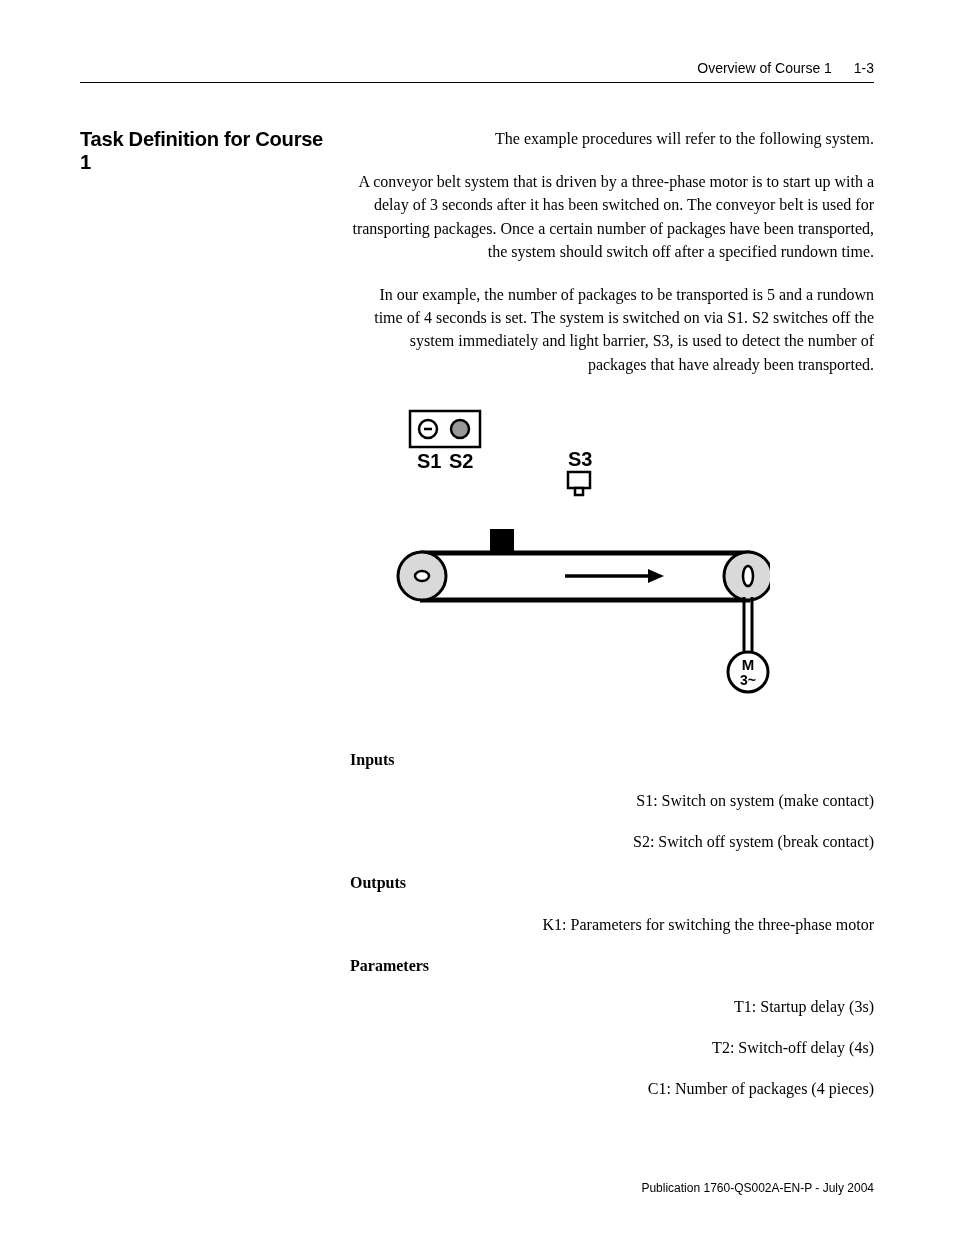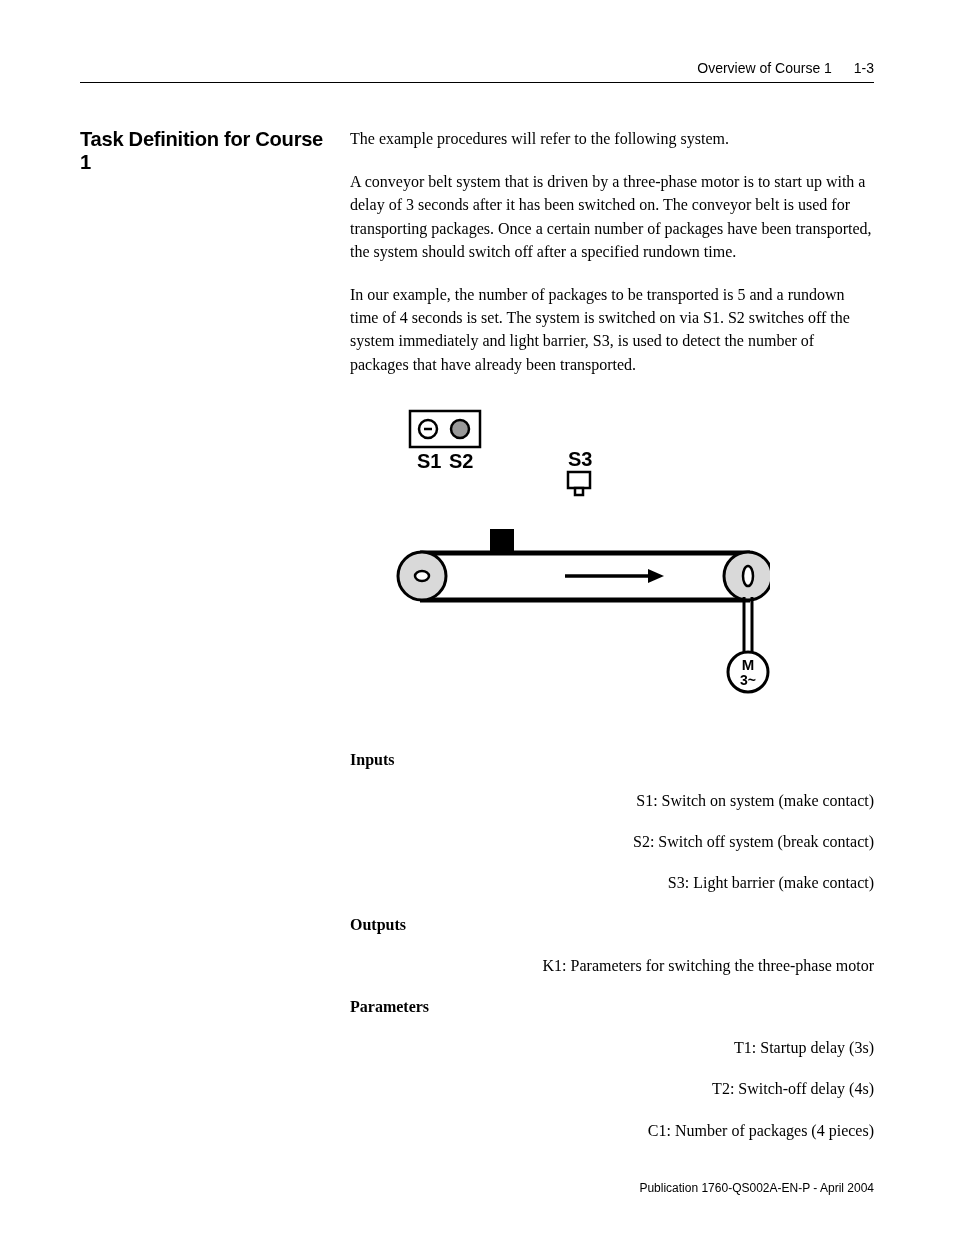--- a/index.html
+++ b/index.html
@@ -50,20 +50,21 @@
     transform: scaleX(0.96);
     transform-origin: left;
   }
   .content {
     flex: 1;
     font-size: 16px;
     line-height: 1.45;
   }
   .content p {
     margin: 0 0 20px 0;
+    text-align: right;
   }
   .section-title {
     font-weight: bold;
     margin: 0 0 18px 0;
   }
   .indent-list {
     margin: 0 0 18px 0;
     padding-left: 36px;
     text-align: right;
   }
@@ -132,33 +133,32 @@
           <circle cx="398" cy="266" r="20" fill="#fff" stroke="#000" stroke-width="3"></circle>
           <text x="398" y="264" font-family="Arial" font-weight="bold" font-size="15" text-anchor="middle">M</text>
           <text x="398" y="279" font-family="Arial" font-weight="bold" font-size="14" text-anchor="middle">3~</text>
         </svg>
       </div>
 
       <div class="section-title">Inputs</div>
       <div class="indent-list">
         <div>S1: Switch on system (make contact)</div>
         <div>S2: Switch off system (break contact)</div>
-        <div>S3: Light barrier (make contact)</div>
       </div>
 
       <div class="section-title">Outputs</div>
       <div class="indent-list">
         <div>K1: Parameters for switching the three-phase motor</div>
       </div>
 
       <div class="section-title">Parameters</div>
       <div class="indent-list">
         <div>T1: Startup delay (3s)</div>
         <div>T2: Switch-off delay (4s)</div>
         <div>C1: Number of packages (4 pieces)</div>
       </div>
 
     </div>
   </div>
 
-  <div class="footer">Publication 1760-QS002A-EN-P - April 2004</div>
+  <div class="footer">Publication 1760-QS002A-EN-P - July 2004</div>
 
 </div>
 
 </body></html>

